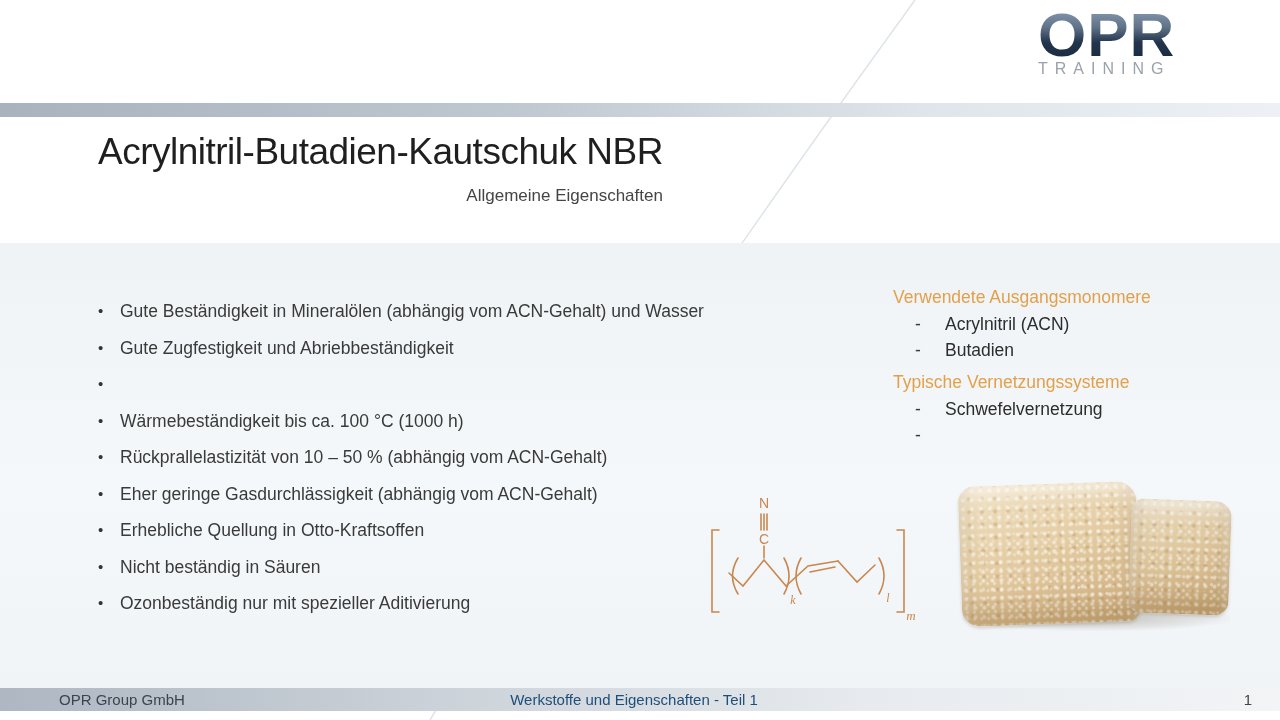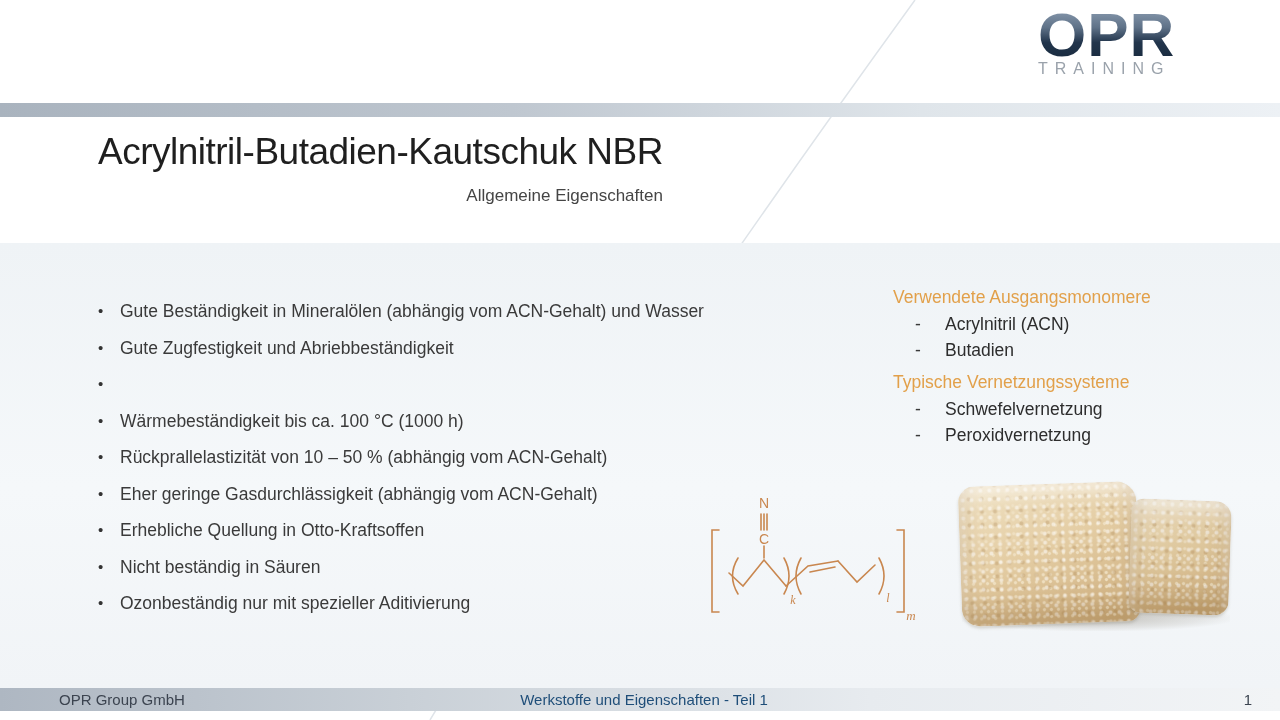--- a/index.html
+++ b/index.html
@@ -60,21 +60,21 @@
     box-shadow:inset 0 -16px 22px rgba(150,112,62,0.35),inset 0 10px 16px rgba(255,255,255,0.55),0 2px 3px rgba(120,110,92,0.25);}
   .rubber-block.left{left:2px;top:10px;width:178px;height:140px;border-radius:16px 20px 12px 18px;transform:rotate(-2deg);}
   .rubber-block.right{left:172px;top:26px;width:100px;height:114px;border-radius:12px 16px 14px 12px;transform:rotate(2deg);
     filter:brightness(0.97) saturate(1.05);}
 
   
   .footer-bar{position:absolute;left:0;top:688px;width:1280px;height:23px;z-index:3;
     background:linear-gradient(90deg,#aeb7c2 0%,#c9d0d7 32%,#e7ebef 68%,#f2f4f6 100%);
     display:flex;align-items:center;font-size:15px;}
   .footer-company{position:absolute;left:59px;color:#3c4450;}
-  .footer-course{position:absolute;left:10px;width:1268px;text-align:center;color:#1F4E79;}
+  .footer-course{position:absolute;left:0;width:1268px;text-align:center;color:#1F4E79;}
   .footer-page{position:absolute;right:28px;color:#3c4450;}
 </style>
 </head>
 <body>
 
 <div class="slide">
 
   <svg class="decor" width="1280" height="720" viewBox="0 0 1280 720">
     <path d="M 430 720 C 580 470 770 200 915 0" fill="none" stroke="#dfe4e9" stroke-width="1.5"></path>
     <path d="M 0 290 Q 140 350 90 470" fill="none" stroke="#e6eaee" stroke-width="1.5"></path>
@@ -144,21 +144,20 @@
           <span>Butadien</span>
         </div>
       <div class="section-gap"></div>
       <div class="section-heading">Typische Vernetzungssysteme</div>
       <div class="sub-item">
           <span class="sub-dash">-</span>
           <span>Schwefelvernetzung</span>
         </div>
       <div class="sub-item">
           <span class="sub-dash">-</span>
-          <span>Peroxidvernetzung</span>
         </div>
     </div>
 
     <svg class="structure" viewBox="0 0 218 138" fill="none" stroke="#C9874F" stroke-width="1.6" stroke-linecap="round">
 
       <path d="M 19 44 L 12 44 L 12 126 L 19 126"></path>
 
       <path d="M 38 72 Q 27 90 38 108"></path>
 
       <path d="M 29 87 L 43 100 L 64 74 L 86 100"></path>

